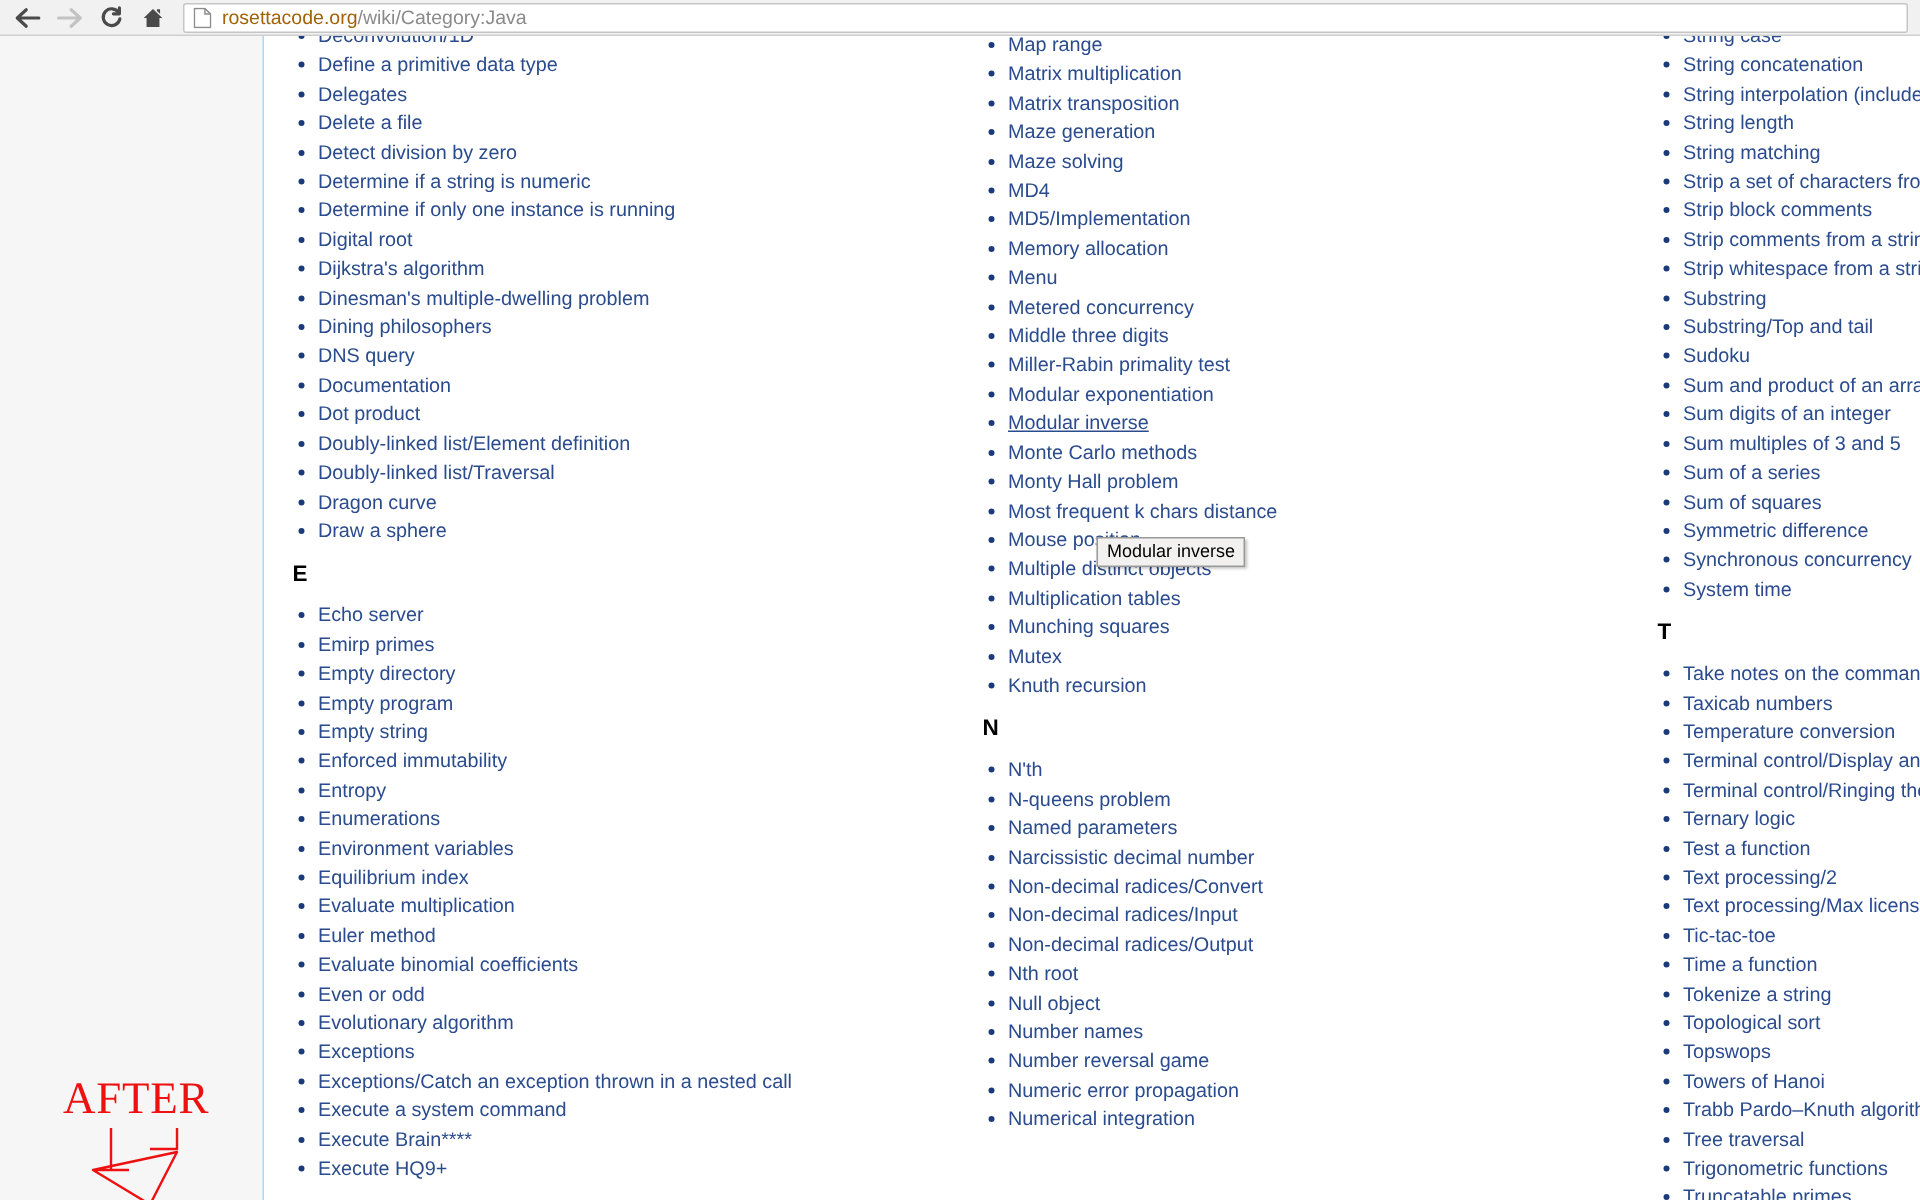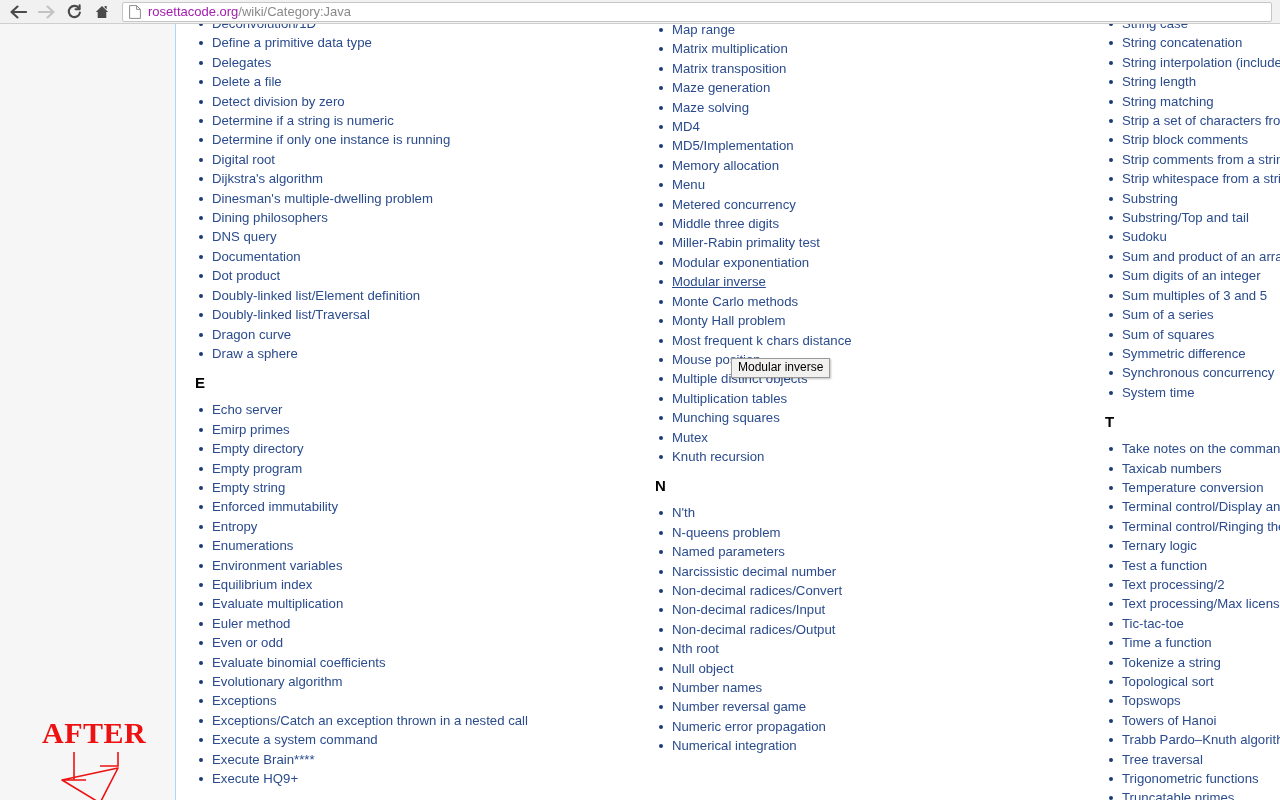--- a/index.html
+++ b/index.html
@@ -46,21 +46,21 @@
     width: 12px; height: 14px;
     flex: 0 0 auto;
     margin-right: 7px;
   }
   #url-text {
     font-size: 13px;
     color: #8a8a8a;
     white-space: nowrap;
     line-height: 18px;
   }
-  #url-text .host { color: #a21caf; }
+  #url-text .host { color: #a16207; }
 
   
   #page {
     position: absolute;
     left: 0; top: 24px;
     width: 1280px; height: 776px;
     background: #ffffff;
     overflow: hidden;
   }
   #sidebar {
@@ -141,21 +141,20 @@
     left: 42px; top: 692px;
     z-index: 60;
     pointer-events: none;
   }
   #annotation-label {
     font-size: 30px;
     color: #ee1111;
     font-family: "Liberation Serif", serif;
     letter-spacing: 0.5px;
     line-height: 34px;
-    font-weight: bold;
   }
   #annotation-arrow {
     position: absolute;
     left: 14px; top: 34px;
   }
 </style>
 </head>
 <body>
 
 <div id="browser-chrome">
@@ -228,22 +227,22 @@
           <li><a>Empty directory</a></li>
           <li><a>Empty program</a></li>
           <li><a>Empty string</a></li>
           <li><a>Enforced immutability</a></li>
           <li><a>Entropy</a></li>
           <li><a>Enumerations</a></li>
           <li><a>Environment variables</a></li>
           <li><a>Equilibrium index</a></li>
           <li><a>Evaluate multiplication</a></li>
           <li><a>Euler method</a></li>
+          <li><a>Evaluate binomial coefficients</a></li>
           <li><a>Even or odd</a></li>
-          <li><a>Evaluate binomial coefficients</a></li>
           <li><a>Evolutionary algorithm</a></li>
           <li><a>Exceptions</a></li>
           <li><a>Exceptions/Catch an exception thrown in a nested call</a></li>
           <li><a>Execute a system command</a></li>
           <li><a>Execute Brain****</a></li>
           <li><a>Execute HQ9+</a></li>
         </ul>
       </div>
     <div class="col" id="col2" style="top: -4px;">
         <ul class="catlist">

